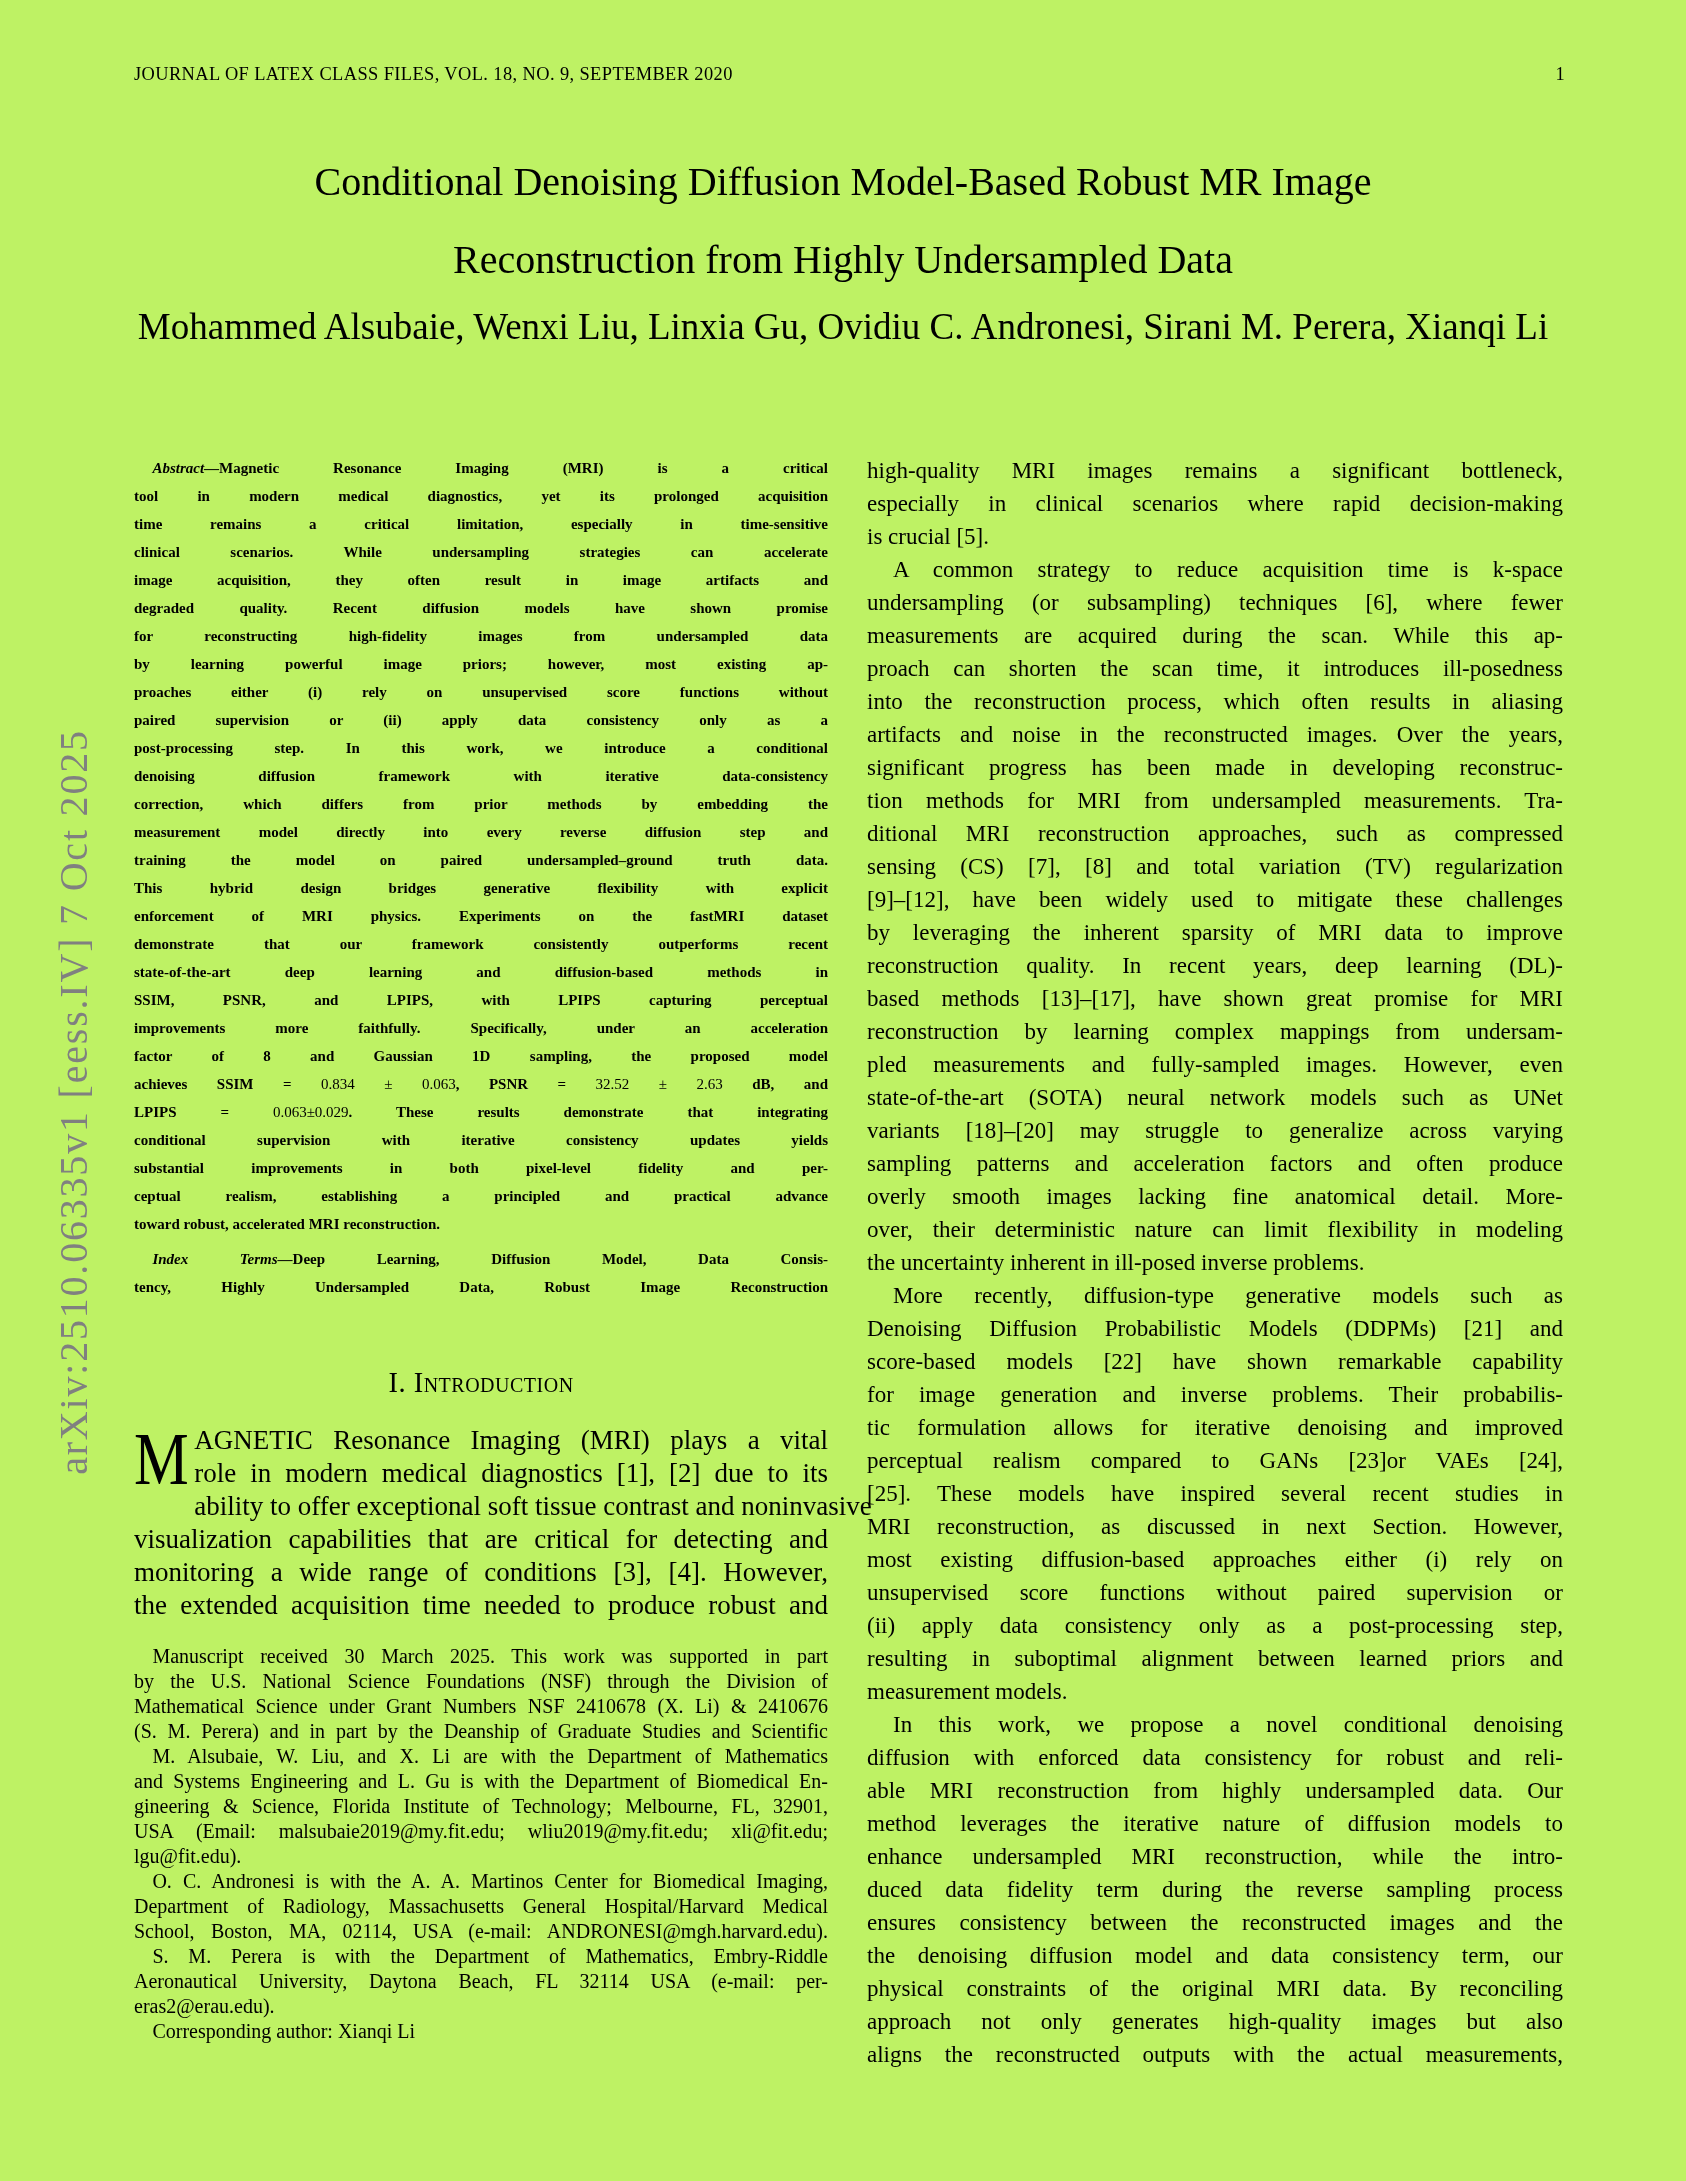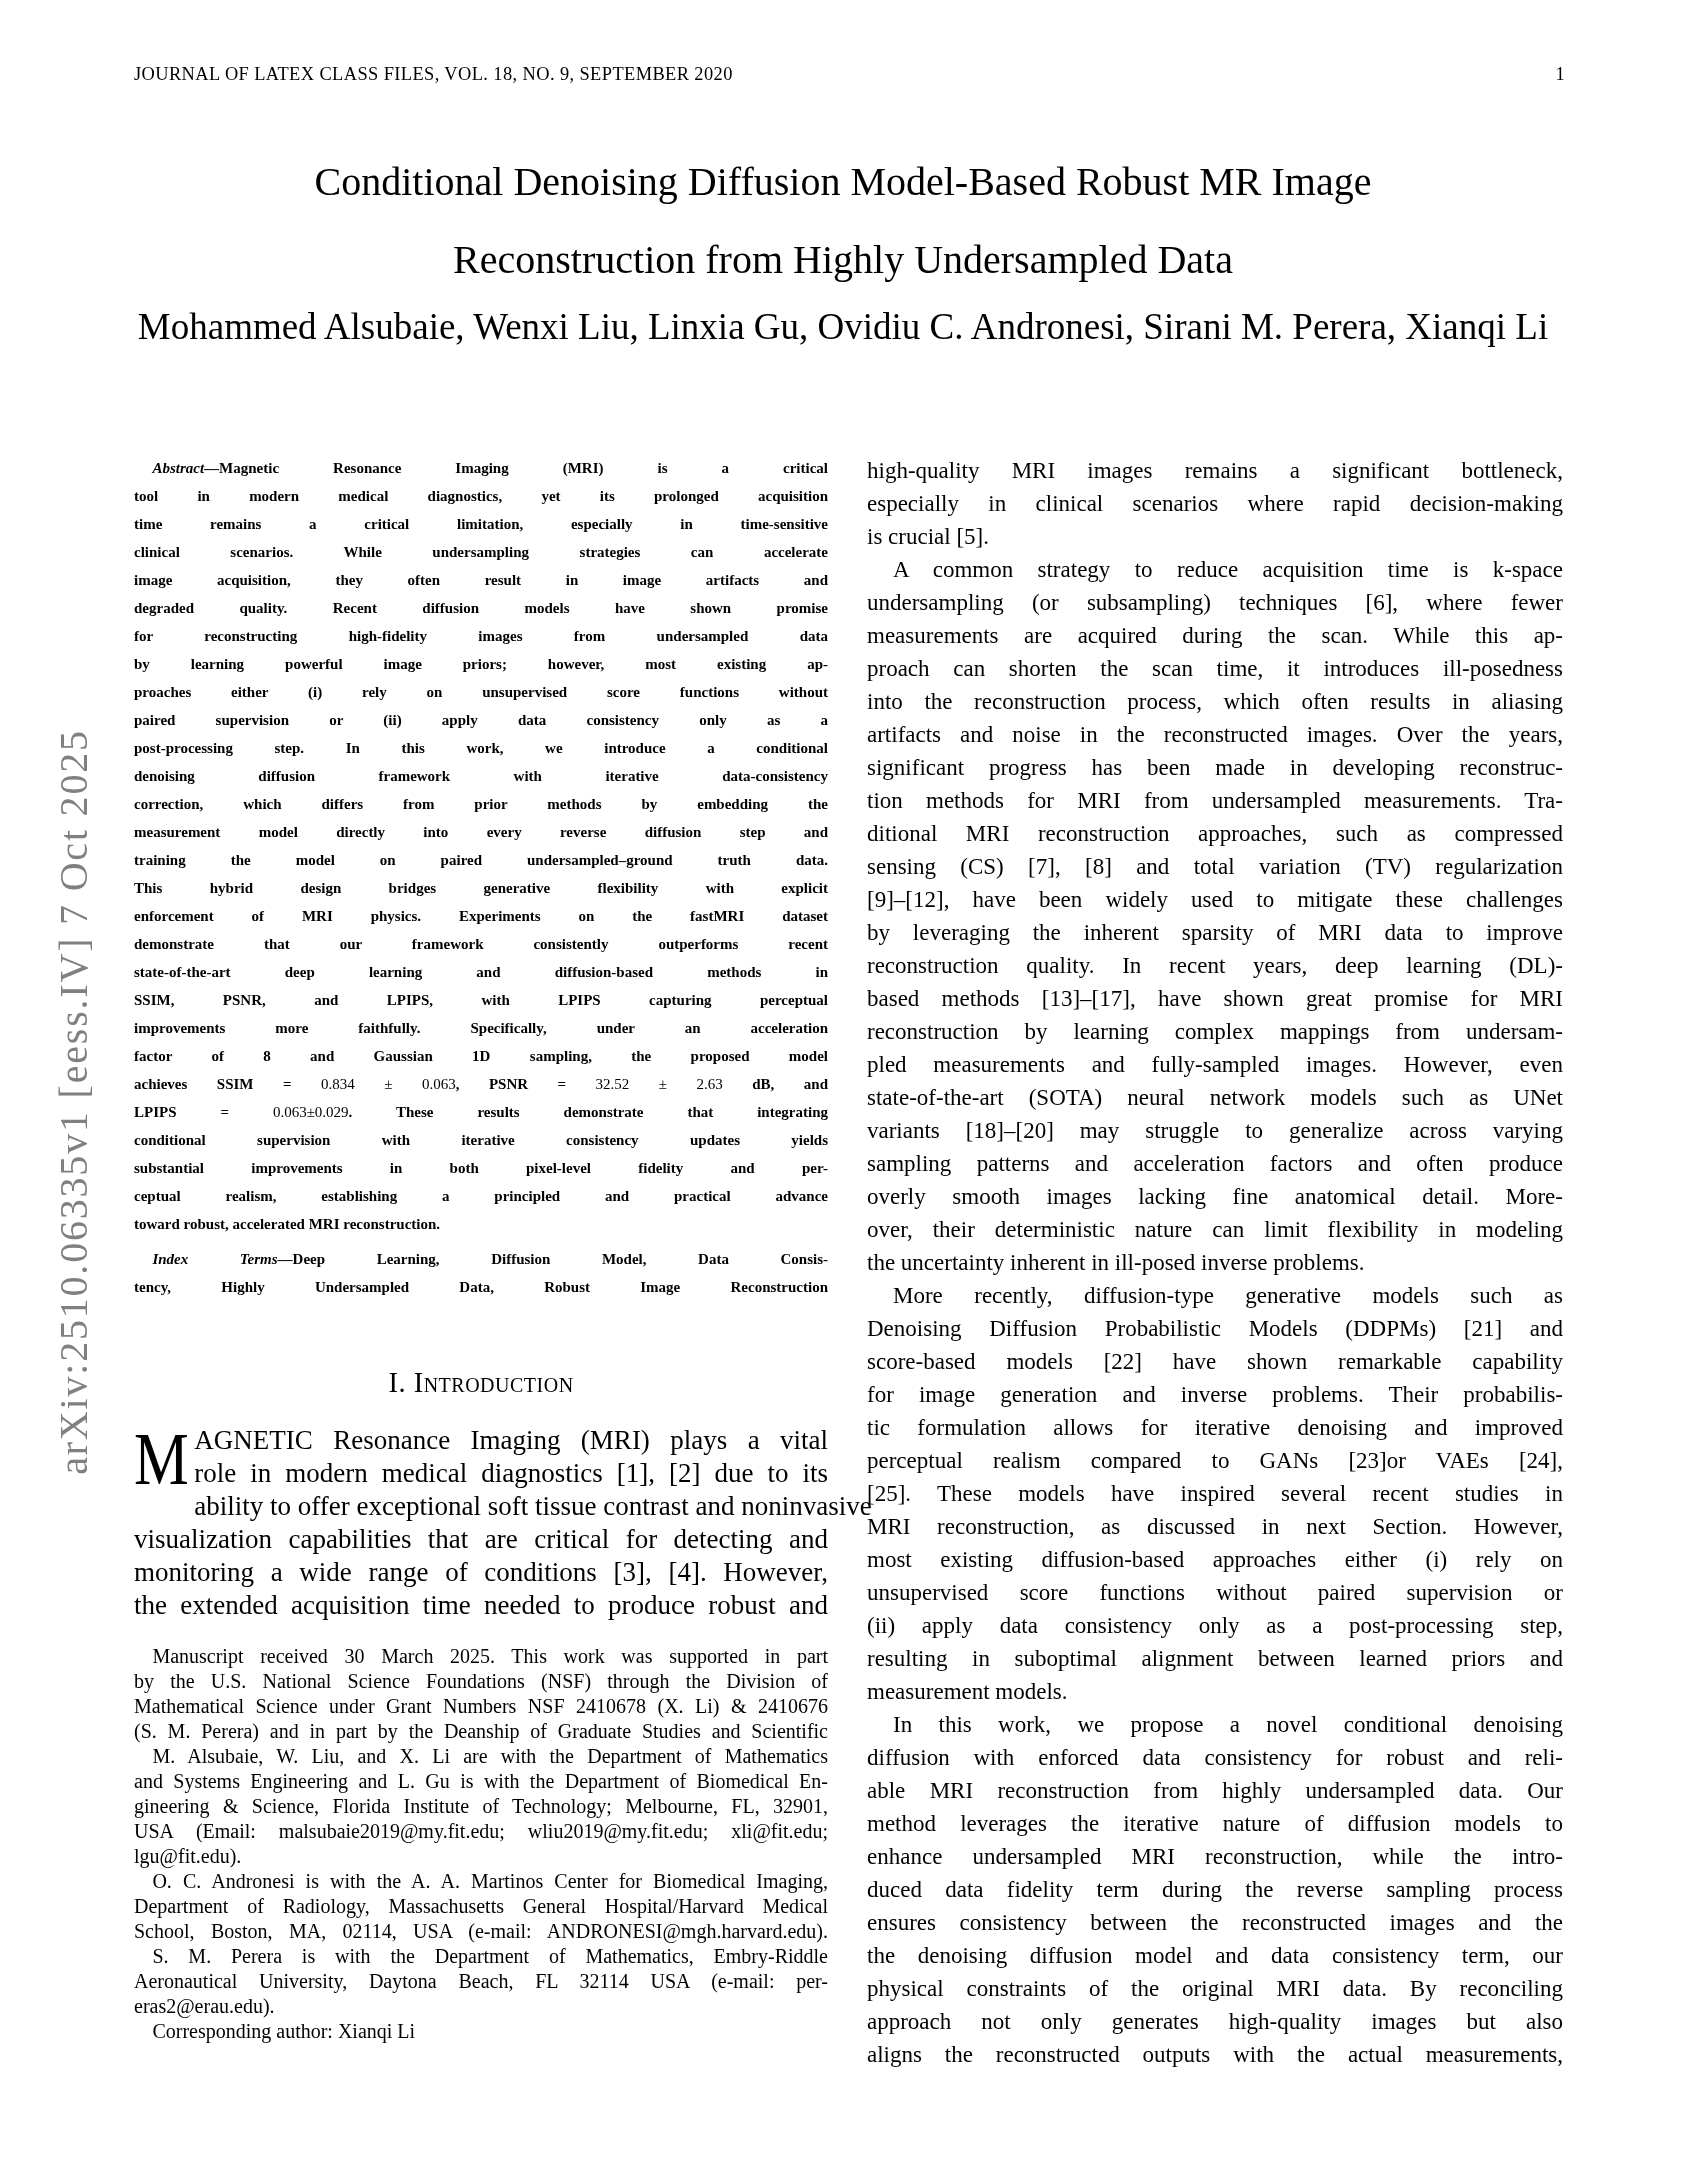--- a/index.html
+++ b/index.html
@@ -1,17 +1,17 @@
 <!DOCTYPE html>
 <html style="font-size:14.7px"><head>
 <meta charset="utf-8">
 <style>
   html,body{margin:0;padding:0;background:#e8e8e8;}
   .page{
-    position:relative;width:1686px;height:2182px;background:#ffffff;color:#000;
+    position:relative;width:1686px;height:2182px;background:#bef264;color:#000;
     font-family:"Liberation Serif","DejaVu Serif",serif;overflow:hidden;margin:0 auto;
   }
   
   .running-head{
     position:absolute;left:134px;right:121px;top:64px;
     display:flex;justify-content:space-between;align-items:baseline;
     font-size:18.4px;letter-spacing:0.4px;
   }
   
   .arxiv-stamp{

